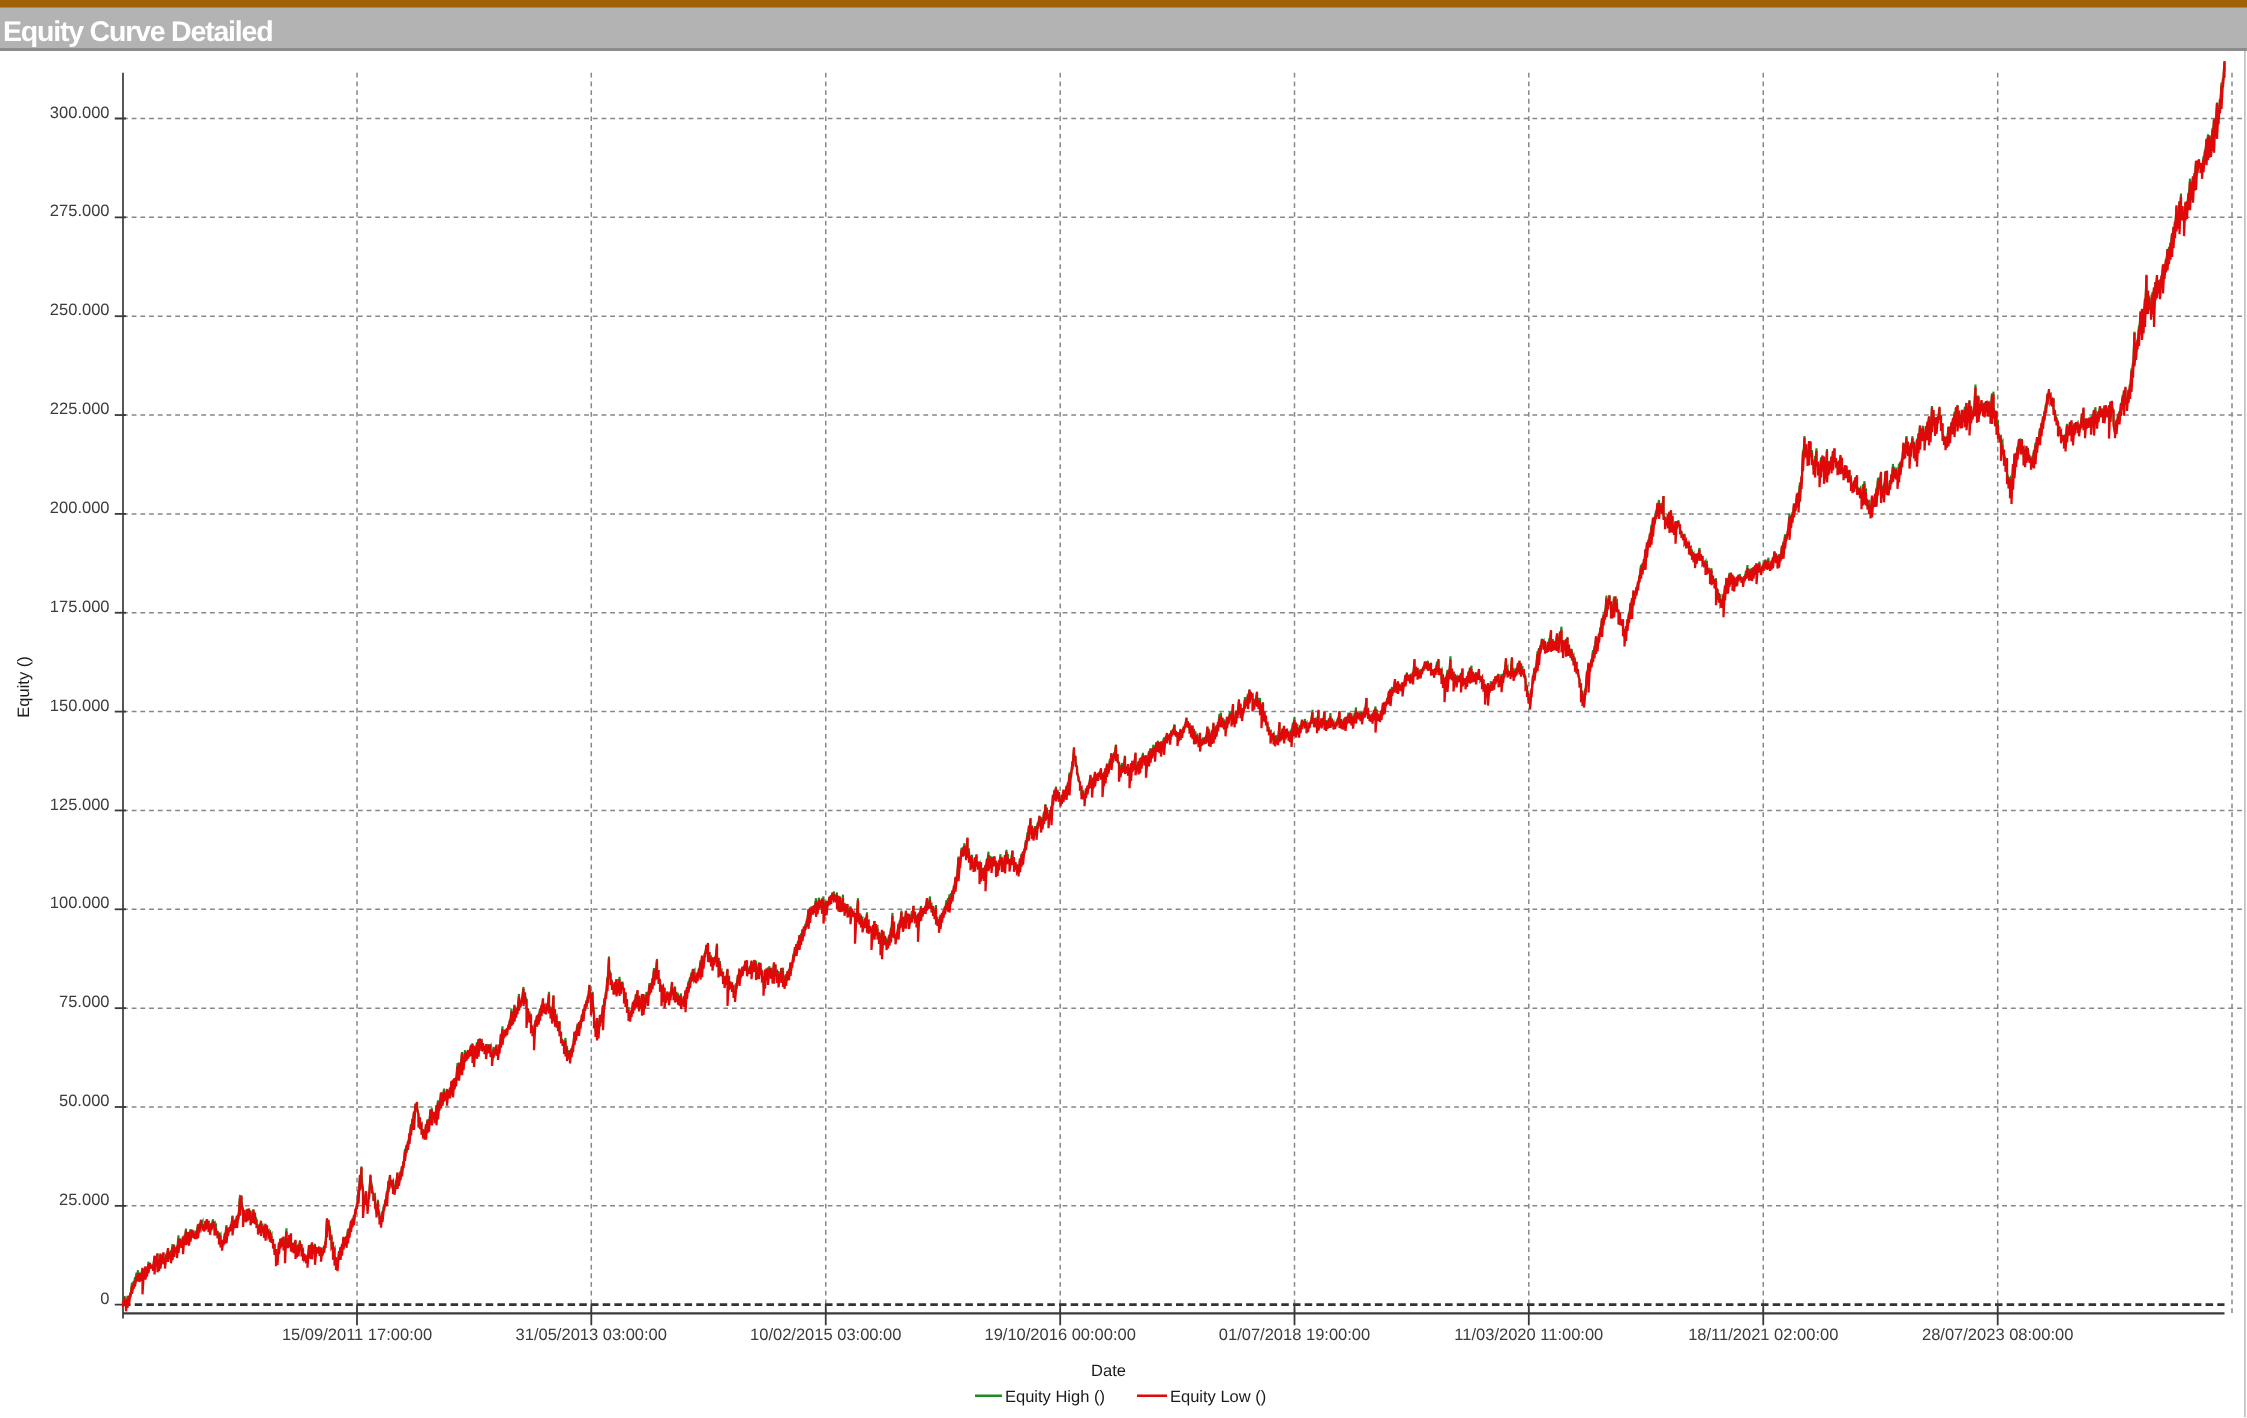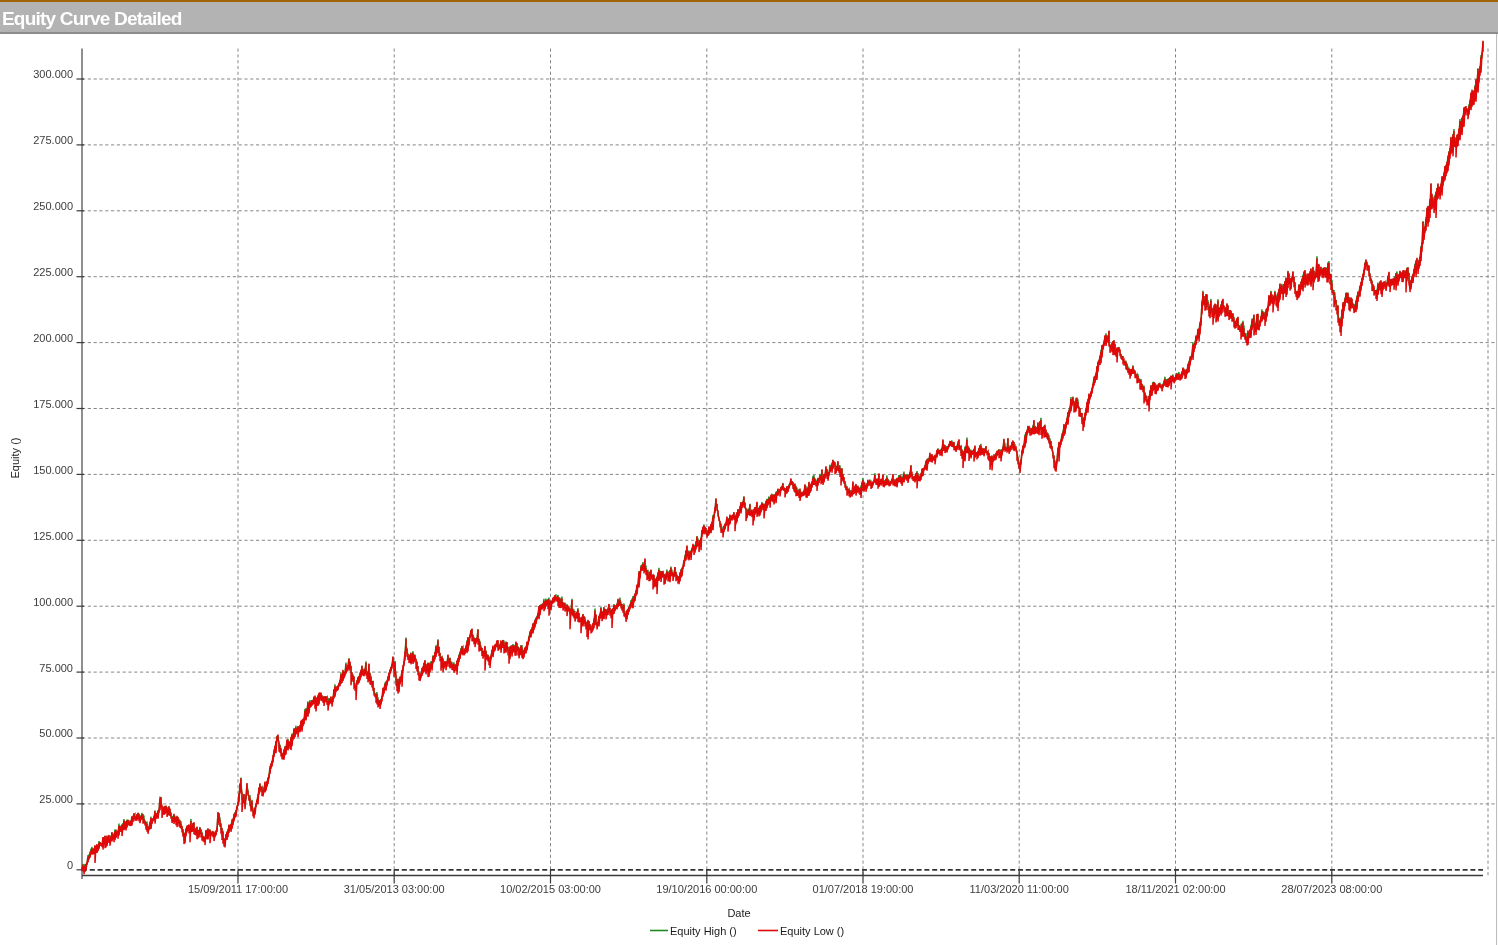--- a/index.html
+++ b/index.html
@@ -1,17 +1,17 @@
 <!DOCTYPE html>
 <html><head>
 <meta charset="utf-8">
 <style>
 html,body{margin:0;padding:0;background:#fff;width:1498px;height:945px;overflow:hidden}
 *{box-sizing:border-box}
-#titlebar{position:absolute;top:0;left:0;width:1498px;height:34px;background:#b3b3b3;border-top:2px solid #a16207;border-bottom:2px solid #8c8c8c;}
+#titlebar{position:absolute;top:0;left:0;width:1498px;height:34px;background:#b3b3b3;border-top:5px solid #a16207;border-bottom:2px solid #8c8c8c;}
 #titlebar span{position:absolute;left:2px;top:6px;font-family:'Liberation Sans',sans-serif;font-weight:bold;font-size:19px;color:#fff;letter-spacing:-0.8px;}
 </style>
 </head>
 <body>
 <div id="titlebar">
     <span>Equity Curve Detailed</span>
   </div>
 <svg width="1498" height="911" viewBox="0 34 1498 911" style="position:absolute;top:34px;left:0;font-family:'Liberation Sans',sans-serif">
     <line x1="1496.6" y1="34" x2="1496.6" y2="945" stroke="#b8b8b8" stroke-width="1"></line>
     <line x1="82.0" y1="803.9" x2="1496" y2="803.9" stroke="#878787" stroke-width="1" stroke-dasharray="3.2,2.6"></line>

